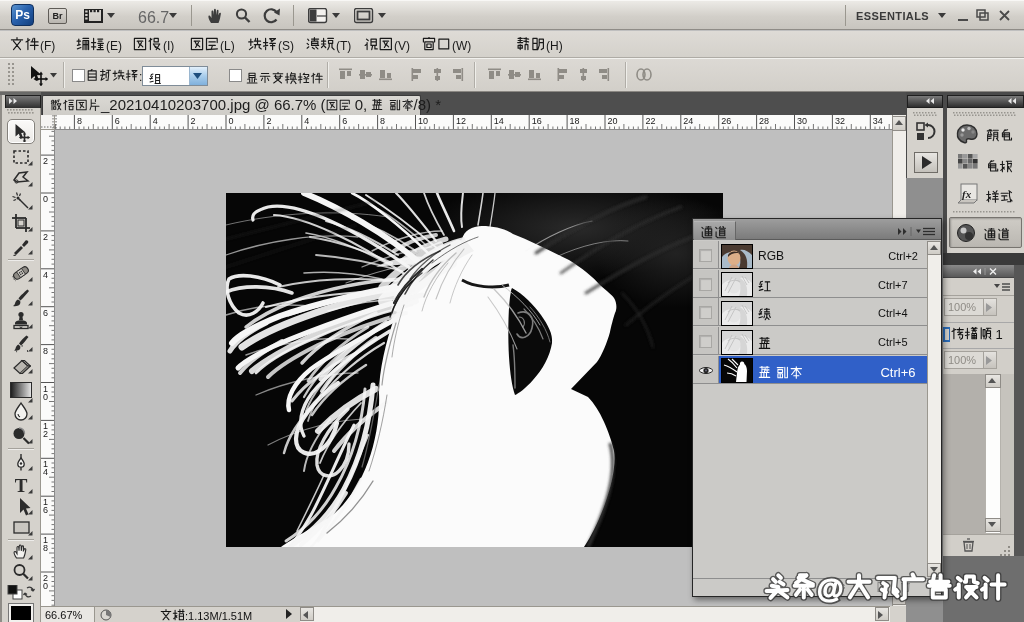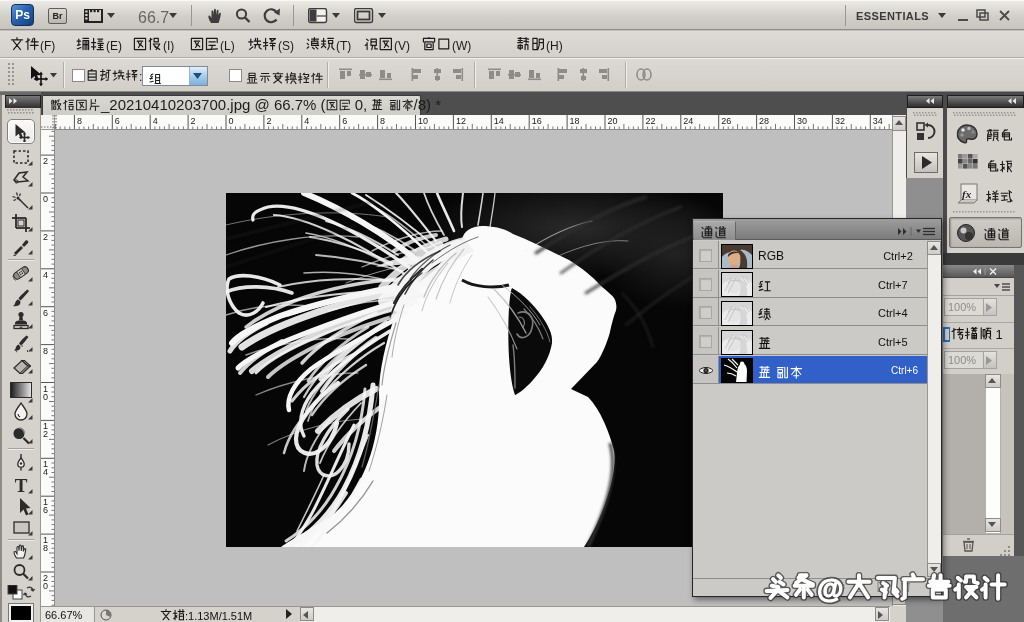--- a/index.html
+++ b/index.html
@@ -1255,21 +1255,21 @@
     <rect width="32" height="25" fill="#000"></rect>
     <g transform="translate(1,1)">
       <rect width="30" height="23" fill="#a9bac8"></rect>
       <path d="M0 0 L30 0 L30 10 C26 6 22 4 18 5 C24 9 26 14 25 23 L17 23 C20 16 18 10 13 8 C8 6 3 8 0 12 Z" fill="#4a3a30"></path>
       <ellipse cx="12" cy="13" rx="6.5" ry="7.5" fill="#dcae88"></ellipse>
       <path d="M6 10 C8 6 15 5 18 9 C16 7 9 8 6 12 Z" fill="#3c2e26"></path>
       <path d="M7 23 C8 19 15 18 17 23 Z" fill="#caa184"></path>
     </g>
   </svg>
 <div class="abs" style="left:758px;top:250.0px;font-size:12px;color:#111;font-weight:normal;white-space:nowrap;line-height:1;">RGB</div>
-<div class="abs" style="left:878px;top:250px;font-size:11px;color:#111;width:40px;text-align:center">Ctrl+2</div>
+<div class="abs" style="left:878px;top:250px;font-size:11px;color:#111;width:40px;text-align:right">Ctrl+2</div>
 <div class="abs" style="left:693px;top:269.7px;width:26px;height:28.0px;background:#c6c5c2;border-right:1px solid #8e8e8e;border-bottom:1px solid #8e8e8e"></div>
 <div class="abs" style="left:699px;top:277.7px;width:13px;height:13px;background:#cfcecb;border:1px solid #a8a7a4;box-shadow:inset 1px 1px 1px rgba(0,0,0,0.15)"></div>
 <div class="abs" style="left:719px;top:269.7px;width:208px;height:28.0px;background:#cbcac7;border-bottom:1px solid #8e8e8e"></div>
 <svg class="abs" style="left:721px;top:272px" width="32" height="25">
     <rect width="32" height="25" fill="#000"></rect>
     <g transform="translate(1,1)">
       <rect width="30" height="23" fill="#ececec"></rect>
       <path d="M0 0 L30 0 L30 10 C26 6 22 4 18 5 C24 9 26 14 25 23 L17 23 C20 16 18 10 13 8 C8 6 3 8 0 12 Z" fill="#d6d6d6"></path>
       <ellipse cx="12" cy="13" rx="6.5" ry="7.5" fill="#e4e4e4"></ellipse>
       <path d="M3 18 L10 4 M6 20 L14 5 M20 3 L25 12 M23 4 L27 10" stroke="#bdbdbd" stroke-width="0.8"></path>
@@ -1327,21 +1327,21 @@
       <rect width="30" height="23" fill="#060606"></rect>
       <path d="M14 23 L15 14 C15.5 10 16 7 18 5.5 C17.5 4 18.5 2.5 20 2.5 C21.5 2.5 22.5 3.5 22.3 5 C24 6 25 9 25 12 L24.5 23 Z" fill="#fff"></path>
       <path d="M15 13 C11 10 6 7 2 6 M15 9 C12 5 9 2 6 0 M16 6 C14 4 12 2 10 0 M14 17 C11 15 8 14 5 14" stroke="#fff" stroke-width="1.1" fill="none"></path>
     </g>
   </svg>
 <div class="abs" style="left:758px;top:364px;white-space:nowrap"><svg width="14" height="14" viewBox="0 0 14 14" style="vertical-align:-0.14em">
       <path d="M1.9 1.3 L11.0 1.3 M3.9 0.3 L3.9 2.3 M9.1 0.3 L9.1 2.3 M3.9 3.2 L3.9 6.5 M3.9 3.2 L6.5 3.2 M7.2 2.6 L6.5 5.9 M7.2 3.9 L11.0 3.9 M9.1 3.9 L9.1 6.5 M1.9 6.5 L11.0 6.5 M3.2 7.2 L3.2 11.0 M5.9 7.2 L5.9 11.0 M8.5 7.2 L8.5 11.0 M1.3 11.4 L11.7 11.4" stroke="#fff" stroke-width="1.10" fill="none" stroke-linecap="round"></path>
     </svg>&nbsp;<svg width="28" height="14" viewBox="0 0 28 14" style="vertical-align:-0.14em">
       <path d="M1.3 1.6 L7.2 1.6 M1.9 3.6 L6.5 3.6 M1.9 3.6 L1.9 6.5 M6.5 3.6 L6.5 6.5 M1.9 6.5 L6.5 6.5 M1.9 7.8 L6.5 7.8 M1.9 7.8 L1.9 11.7 M6.5 7.8 L6.5 11.7 M1.9 11.7 L6.5 11.7 M4.2 7.8 L4.2 11.7 M8.8 1.3 L8.8 11.7 M11.4 1.3 L11.4 11.7 M8.8 11.7 L11.4 11.7 M15.1 2.6 L25.5 2.6 M20.3 0.7 L20.3 12.3 M20.3 2.6 L15.7 8.5 M20.3 2.6 L24.8 8.5 M17.7 9.8 L22.9 9.8" stroke="#fff" stroke-width="1.10" fill="none" stroke-linecap="round"></path>
     </svg></div>
-<div class="abs" style="left:878px;top:365px;font-size:10px;color:#fff;width:40px;text-align:right">Ctrl+6</div>
+<div class="abs" style="left:878px;top:365px;font-size:13px;color:#fff;width:40px;text-align:center">Ctrl+6</div>
 <div class="abs" style="left:927px;top:241px;width:14px;height:336px;background:#f0eeea;border-left:1px solid #9a978f"></div>
 <div class="abs" style="left:927px;top:241px;width:14px;height:14px;background:linear-gradient(#e8e6e2,#cfccc6);border:1px solid #8f8c87"></div>
 <svg class="abs" style="left:930px;top:245px" width="8" height="8">
     <path d="M4 0 L8 5 L0 5 Z" fill="#555"></path>
   </svg>
 <div class="abs" style="left:927px;top:563px;width:14px;height:14px;background:linear-gradient(#e8e6e2,#cfccc6);border:1px solid #8f8c87"></div>
 <svg class="abs" style="left:930px;top:567px" width="8" height="8">
     <path d="M0 0 L8 0 L4 5 Z" fill="#555"></path>
   </svg>
 <div class="abs" style="left:693px;top:384.5px;width:233px;height:192.5px;background:#cbcac7"></div>

